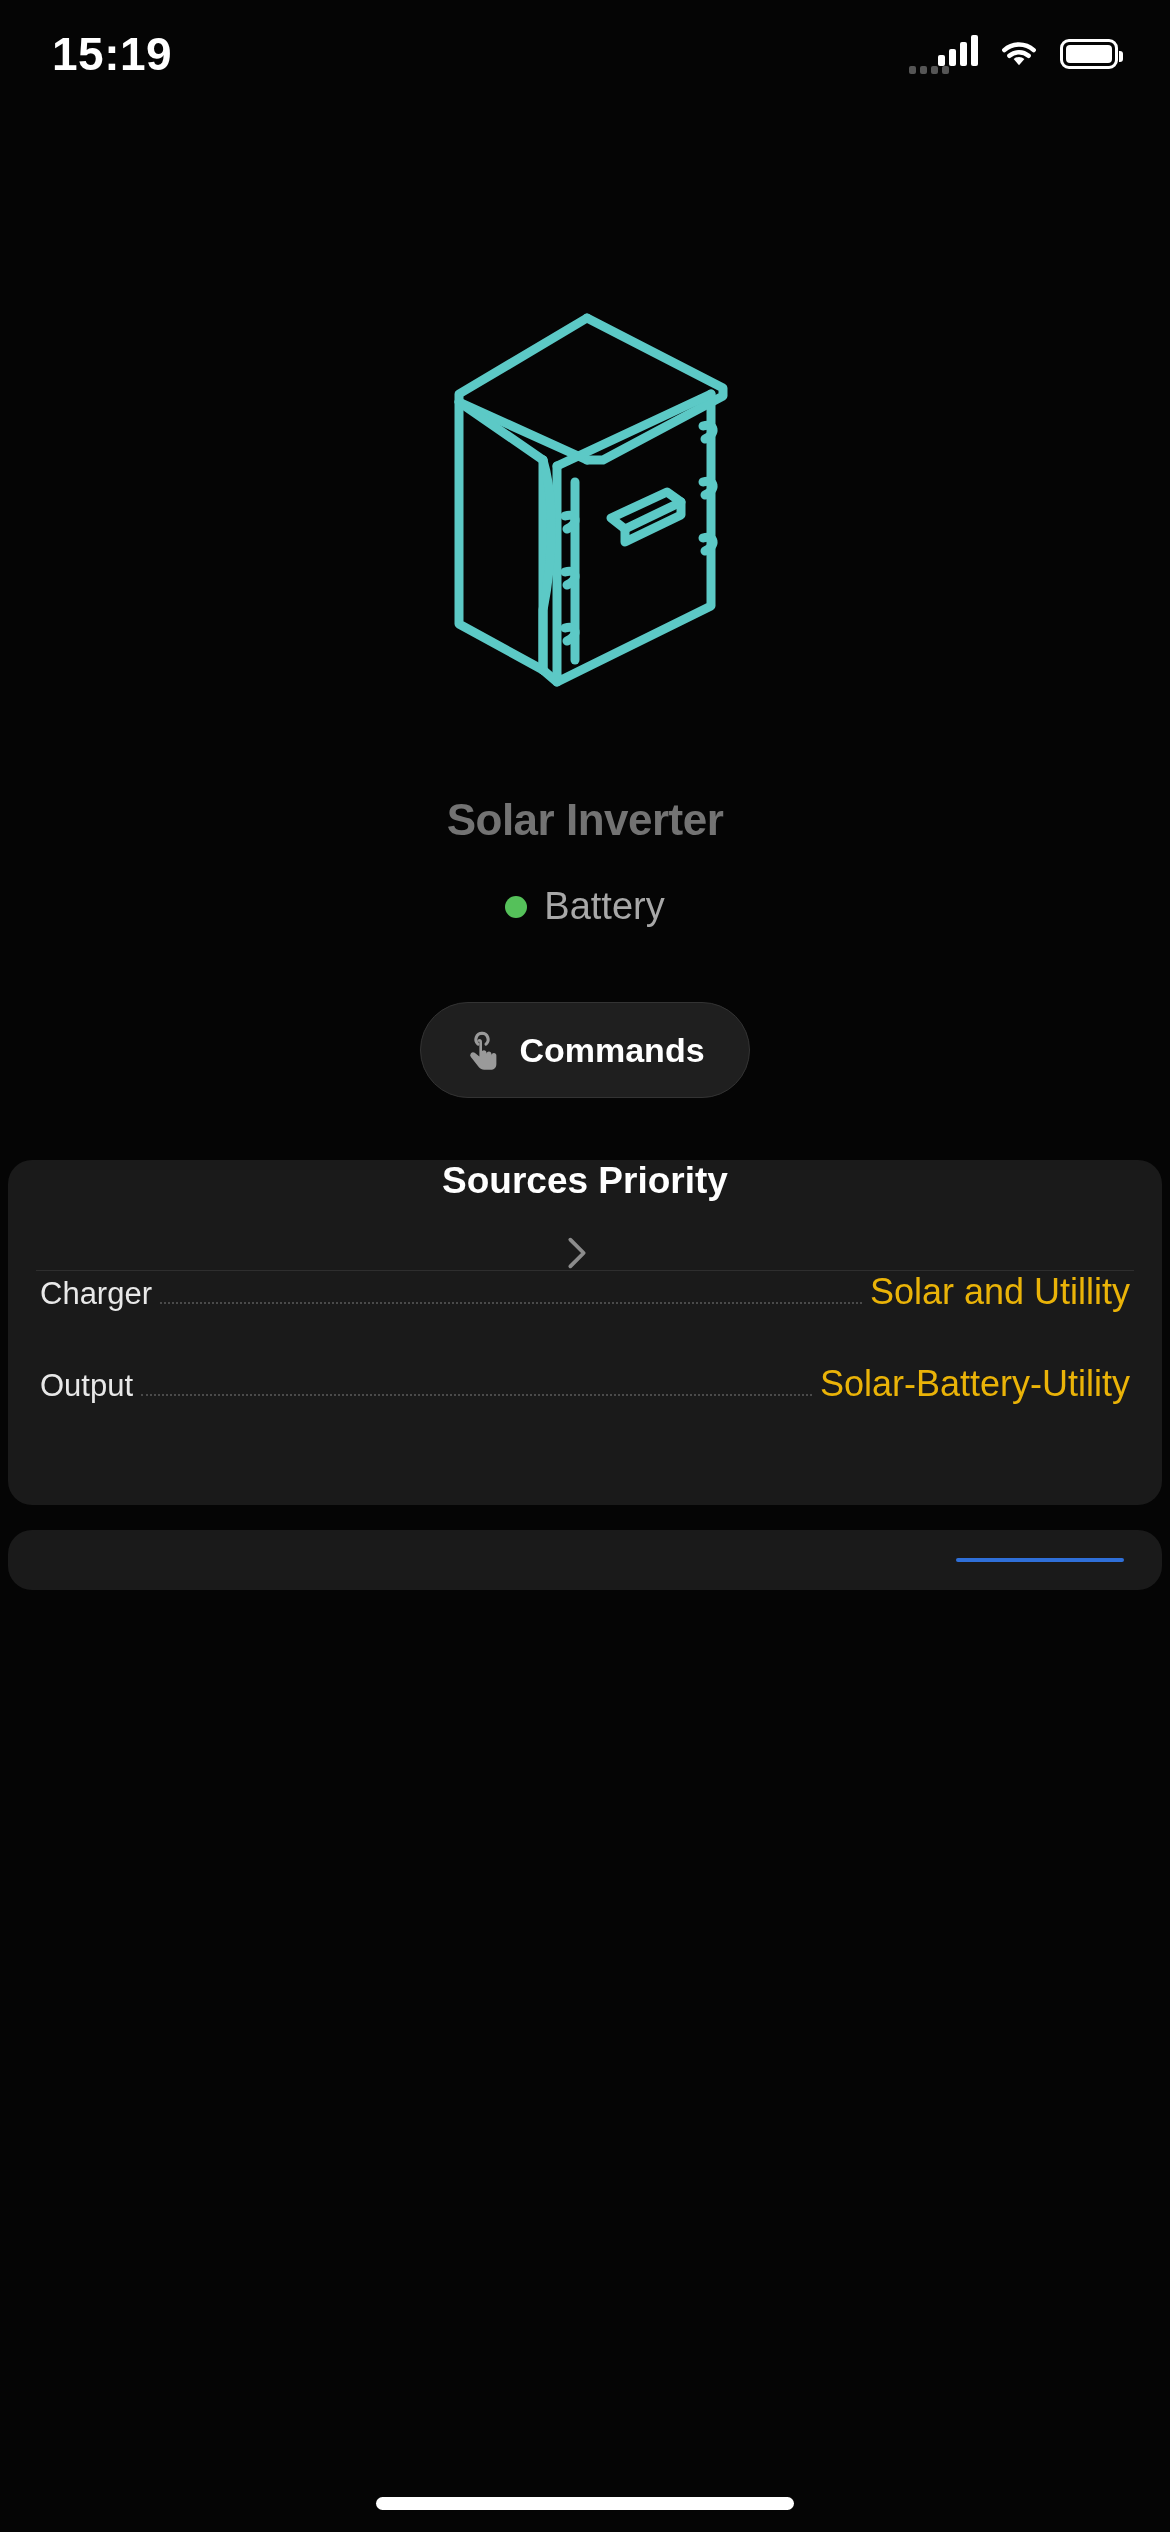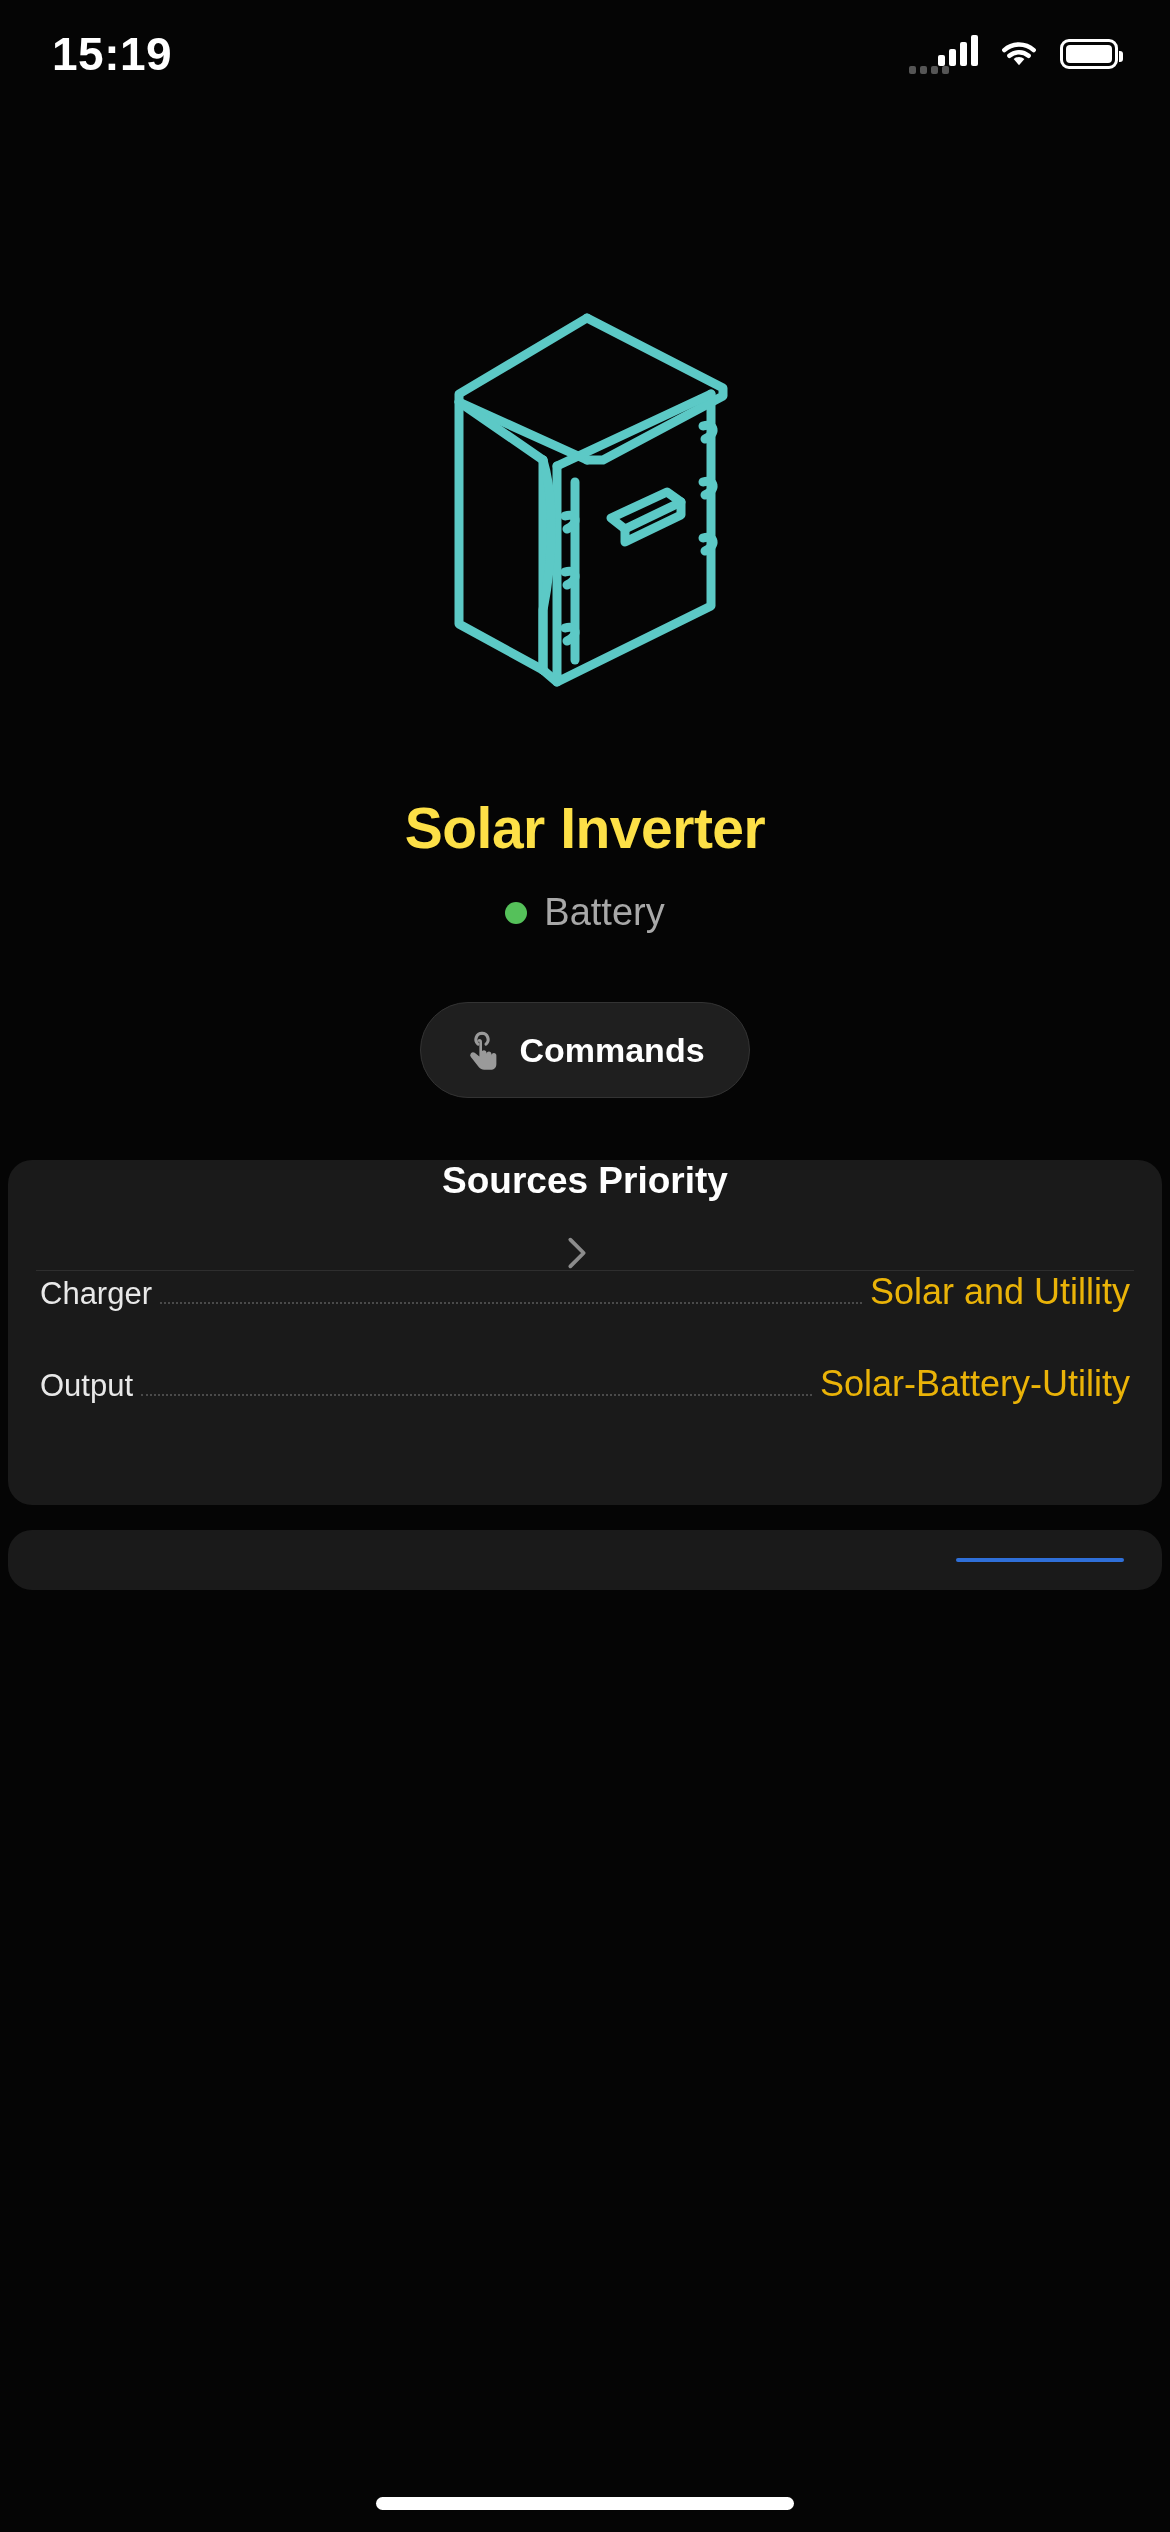--- a/index.html
+++ b/index.html
@@ -70,24 +70,24 @@
     position:absolute; top:300px; left:0; width:100%; height:400px;
     display:flex; align-items:center; justify-content:center;
   }
   .hero svg { width:300px; height:380px; }
 
   
   .title-block {
     position:absolute; top:795px; left:0; width:100%; text-align:center;
   }
   .device-title {
-    color:#fde047; font-size:57px; font-weight:bold; letter-spacing:-0.5px;
+    color:#737373; font-size:44px; font-weight:bold; letter-spacing:-0.5px;
   }
   .status-row {
-    margin-top:30px; display:flex; align-items:center; justify-content:center; gap:17px;
+    margin-top:40px; display:flex; align-items:center; justify-content:center; gap:17px;
   }
   .status-dot { width:22px; height:22px; border-radius:50%; background:#55c15a; }
   .status-label { color:#a8a8a8; font-size:38px; }
 
   
   .cmd-wrap {
     position:absolute; top:1002px; left:0; width:100%;
     display:flex; justify-content:center;
   }
   .cmd-btn {

